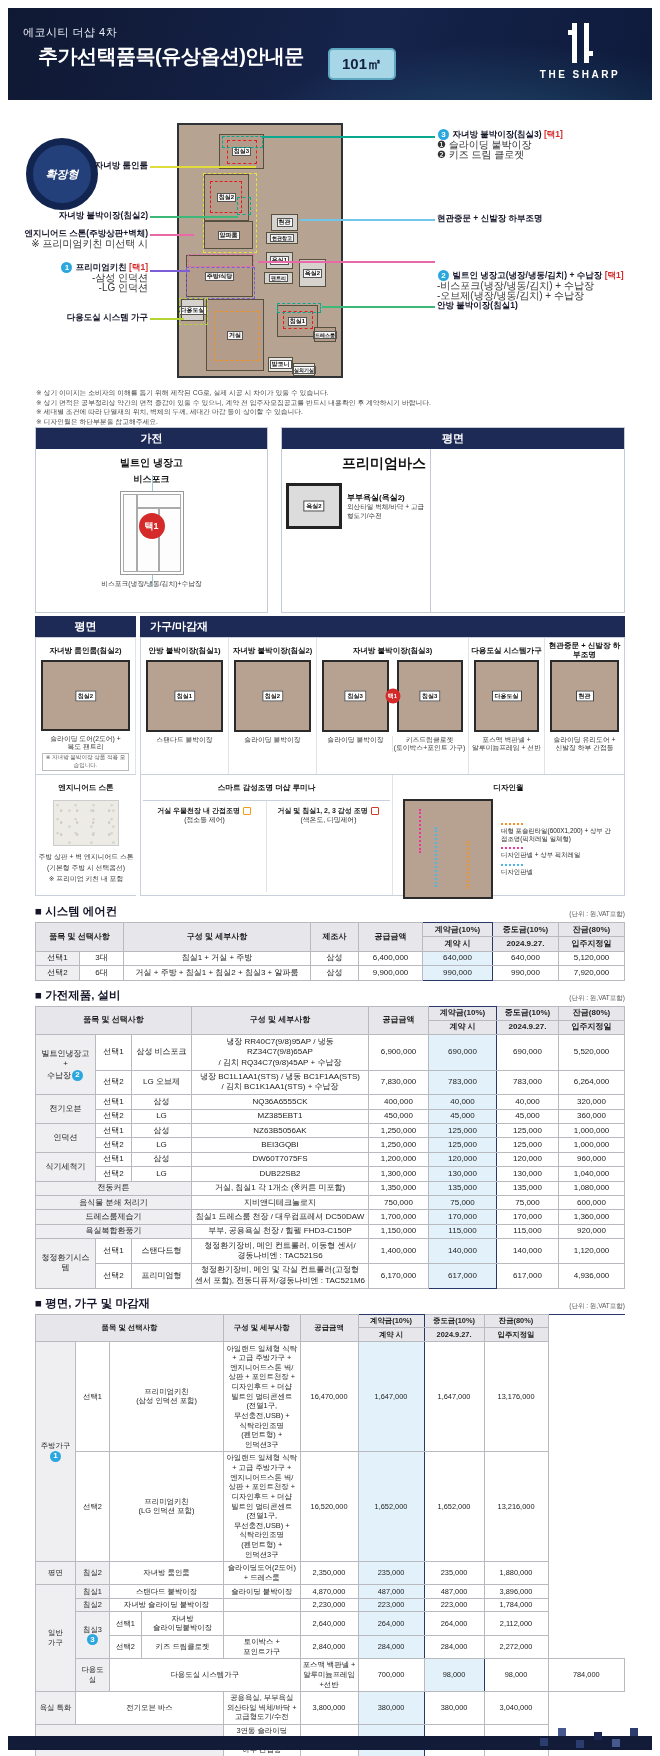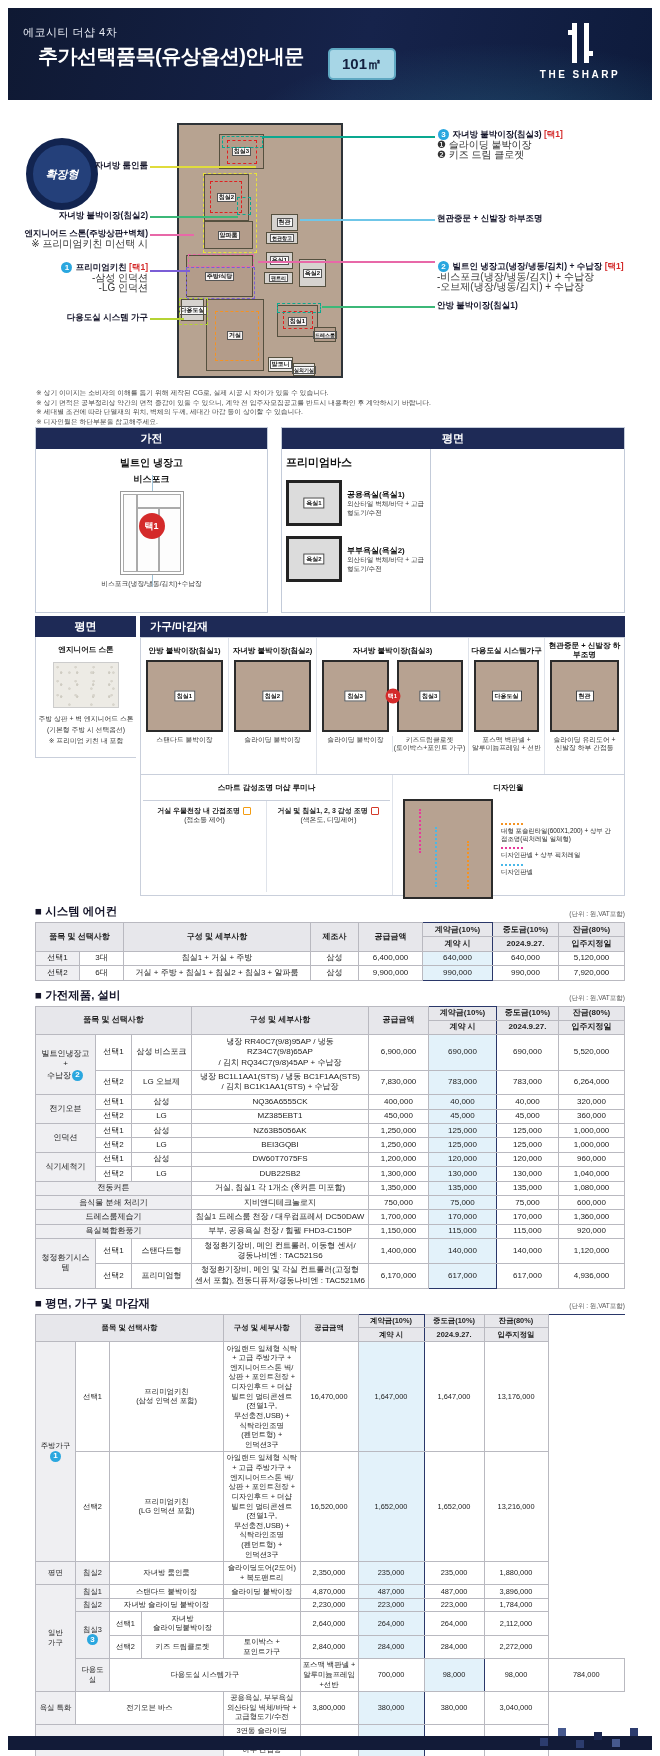--- a/index.html
+++ b/index.html
@@ -56,21 +56,21 @@
   .fridge{position:relative;width:62px;height:82px;border:1px solid #999;background:#fff;margin:5px auto 4px}
   .fridge i{position:absolute;border:1px solid #aaa;background:#fdfdfd}
   .fridge .fa{left:2px;top:2px;width:12px;height:76px}.fridge .fb{left:16px;top:2px;width:42px;height:12px}
   .fridge .fc{left:16px;top:16px;width:20px;height:62px}.fridge .fd{left:38px;top:16px;width:20px;height:62px}
   .fr-cap{font-size:6.8px;color:#333}
   .pick{display:flex;align-items:center;justify-content:center;width:26px;height:26px;border-radius:50%;background:#d42a2a;color:#fff;font-weight:bold;font-size:9px;flex:none}
   .fr-pick{position:absolute;left:50%;top:46%;transform:translate(-50%,-50%)}
   .pb-cols{display:flex;height:163px}
   .pb-left{width:140px;border-right:1px solid #c3cbd9;padding:6px 4px}
   .pb-right{flex:1;padding:5px 6px;text-align:center}
-  .pb-title{text-align:left;font-weight:bold;font-size:11px;color:#111}
+  .pb-title{text-align:right;font-weight:bold;font-size:14px;color:#111}
   .bath-row{display:flex;gap:5px;margin-top:10px;align-items:center;text-align:left}
   .bthumb{width:50px;height:40px;background:#dcdcdc;border:3px solid #222;position:relative;flex:none}
   .bath-info b{font-size:8px;color:#111;display:block}
   .bath-info span{font-size:6.6px;color:#333;line-height:8.5px;display:block}
   .chip{position:absolute;left:50%;top:50%;transform:translate(-50%,-50%);background:#fff;border:1px solid #444;font-size:6px;padding:0 2px;font-weight:bold;white-space:nowrap;color:#111}
   .kthumb{width:188px;height:74px;margin:5px auto 4px;background:#b7a291;border:3px solid #2b2b2b;position:relative}
   .kthumb .isl{position:absolute;left:62px;top:40px;width:58px;height:14px;background:#9c9c9c;border:1px solid #666}
   .kthumb .cnt{position:absolute;left:20px;top:10px;width:140px;height:12px;background:#efece7;border:1px solid #888}
   .pb-desc{font-size:6.6px;color:#333;line-height:8.6px}
   .pb-pick{display:flex;align-items:center;justify-content:center;gap:3px;margin-top:3px;font-weight:bold;font-size:7.5px;color:#111}
@@ -236,21 +236,21 @@
         <div class="sub">-LG 인덕션</div>
       </div>
       <div class="co co-l" style="top:212px"><span>다용도실 시스템 가구</span></div>
 
       <div class="co co-r" style="top:29px">
         <div><span class="nb">3</span> <span>자녀방 붙박이장(침실3)</span> <span class="tag">[택1]</span></div>
         <div class="sub">❶ 슬라이딩 붙박이장</div>
         <div class="sub">❷ 키즈 드림 클로젯</div>
       </div>
       <div class="co co-r" style="top:113px"><span>현관중문 + 신발장 하부조명</span></div>
-      <div class="co co-r" style="top:161px">
+      <div class="co co-r" style="top:170px">
         <div><span class="nb">2</span> <span>빌트인 냉장고(냉장/냉동/김치) + 수납장</span> <span class="tag">[택1]</span></div>
         <div class="sub">-비스포크(냉장/냉동/김치) + 수납장</div>
         <div class="sub">-오브제(냉장/냉동/김치) + 수납장</div>
       </div>
       <div class="co co-r" style="top:200px"><span>안방 붙박이장(침실1)</span></div>
 
       <div class="plannotes">
           <div class="pnote">※ 상기 이미지는 소비자의 이해를 돕기 위해 제작된 CG로, 실제 시공 시 차이가 있을 수 있습니다.</div>
           <div class="pnote">※ 상기 면적은 공부정리상 약간의 면적 증감이 있을 수 있으니, 계약 전 입주자모집공고를 반드시 내용확인 후 계약하시기 바랍니다.</div>
           <div class="pnote">※ 세대별 조건에 따라 단열재의 위치, 벽체의 두께, 세대간 마감 등이 상이할 수 있습니다.</div>
@@ -276,43 +276,43 @@
       </div>
     </div>
 
     <div class="box1b">
       <div class="bhead">평면</div>
       <div class="pb-cols">
         <div class="pb-left">
           <div class="pb-title">프리미엄바스</div>
           <div class="bath-row">
             <div class="bthumb">
-                <span class="chip">욕실1</span>
-              </div>
-            <div class="bath-info">
-                <b>공용욕실(욕실1)</b>
-                <span>외산타일 벽체/바닥 + 고급형도기/수전</span>
-              </div>
-          </div>
-          <div class="bath-row">
-            <div class="bthumb">
                 <span class="chip">욕실2</span>
               </div>
             <div class="bath-info">
                 <b>부부욕실(욕실2)</b>
                 <span>외산타일 벽체/바닥 + 고급형도기/수전</span>
               </div>
           </div>
         </div>
       </div>
     </div>
 
     <div class="box2">
       <div class="gcolA">
         <div class="bhead">평면</div>
+        <div class="cellA1 gc">
+          <div class="gt">자녀방 룸인룸(침실2)</div>
+          <div class="gthumb">
+              <span class="chip">침실2</span>
+            </div>
+          <div class="gcap">슬라이딩 도어(2도어) +
+복도 팬트리</div>
+          <div class="gnote">※ 자녀방 붙박이장 상품 적용 모습입니다.</div>
+        </div>
         <div class="cellA2 gc">
           <div class="gt">엔지니어드 스톤</div>
           <div class="stone"></div>
           <div class="gcap">주방 상판 + 벽 엔지니어드 스톤</div>
           <div class="gcap">(기본형 주방 시 선택옵션)</div>
           <div class="gcap">※ 프리미엄 키친 내 포함</div>
         </div>
       </div>
       <div class="gcolB">
         <div class="bhead gh2">가구/마감재</div>
@@ -675,21 +675,21 @@
               <td>아일랜드 일체형 식탁 + 고급 주방가구 + 엔지니어드스톤 벽/상판 + 포인트천장 + 디자인후드 + 더샵 빌트인 멀티콘센트(전열1구,무선충전,USB) + 식탁라인조명(펜던트형) + 인덕션3구</td>
               <td>16,520,000</td>
               <td class="pc">1,652,000</td>
               <td>1,652,000</td>
               <td>13,216,000</td>
             </tr>
             <tr>
               <td class="g">평면</td>
               <td class="g">침실2</td>
               <td colspan="2">자녀방 룸인룸</td>
-              <td>슬라이딩도어(2도어) + 복도팬트리</td>
+              <td>슬라이딩도어(2도어) + 드레스룸</td>
               <td>2,350,000</td>
               <td class="pc">235,000</td>
               <td>235,000</td>
               <td>1,880,000</td>
             </tr>
             <tr>
               <td rowspan="5" class="g">일반
 가구</td>
               <td class="g">침실1</td>
               <td colspan="2">스탠다드 붙박이장</td>

